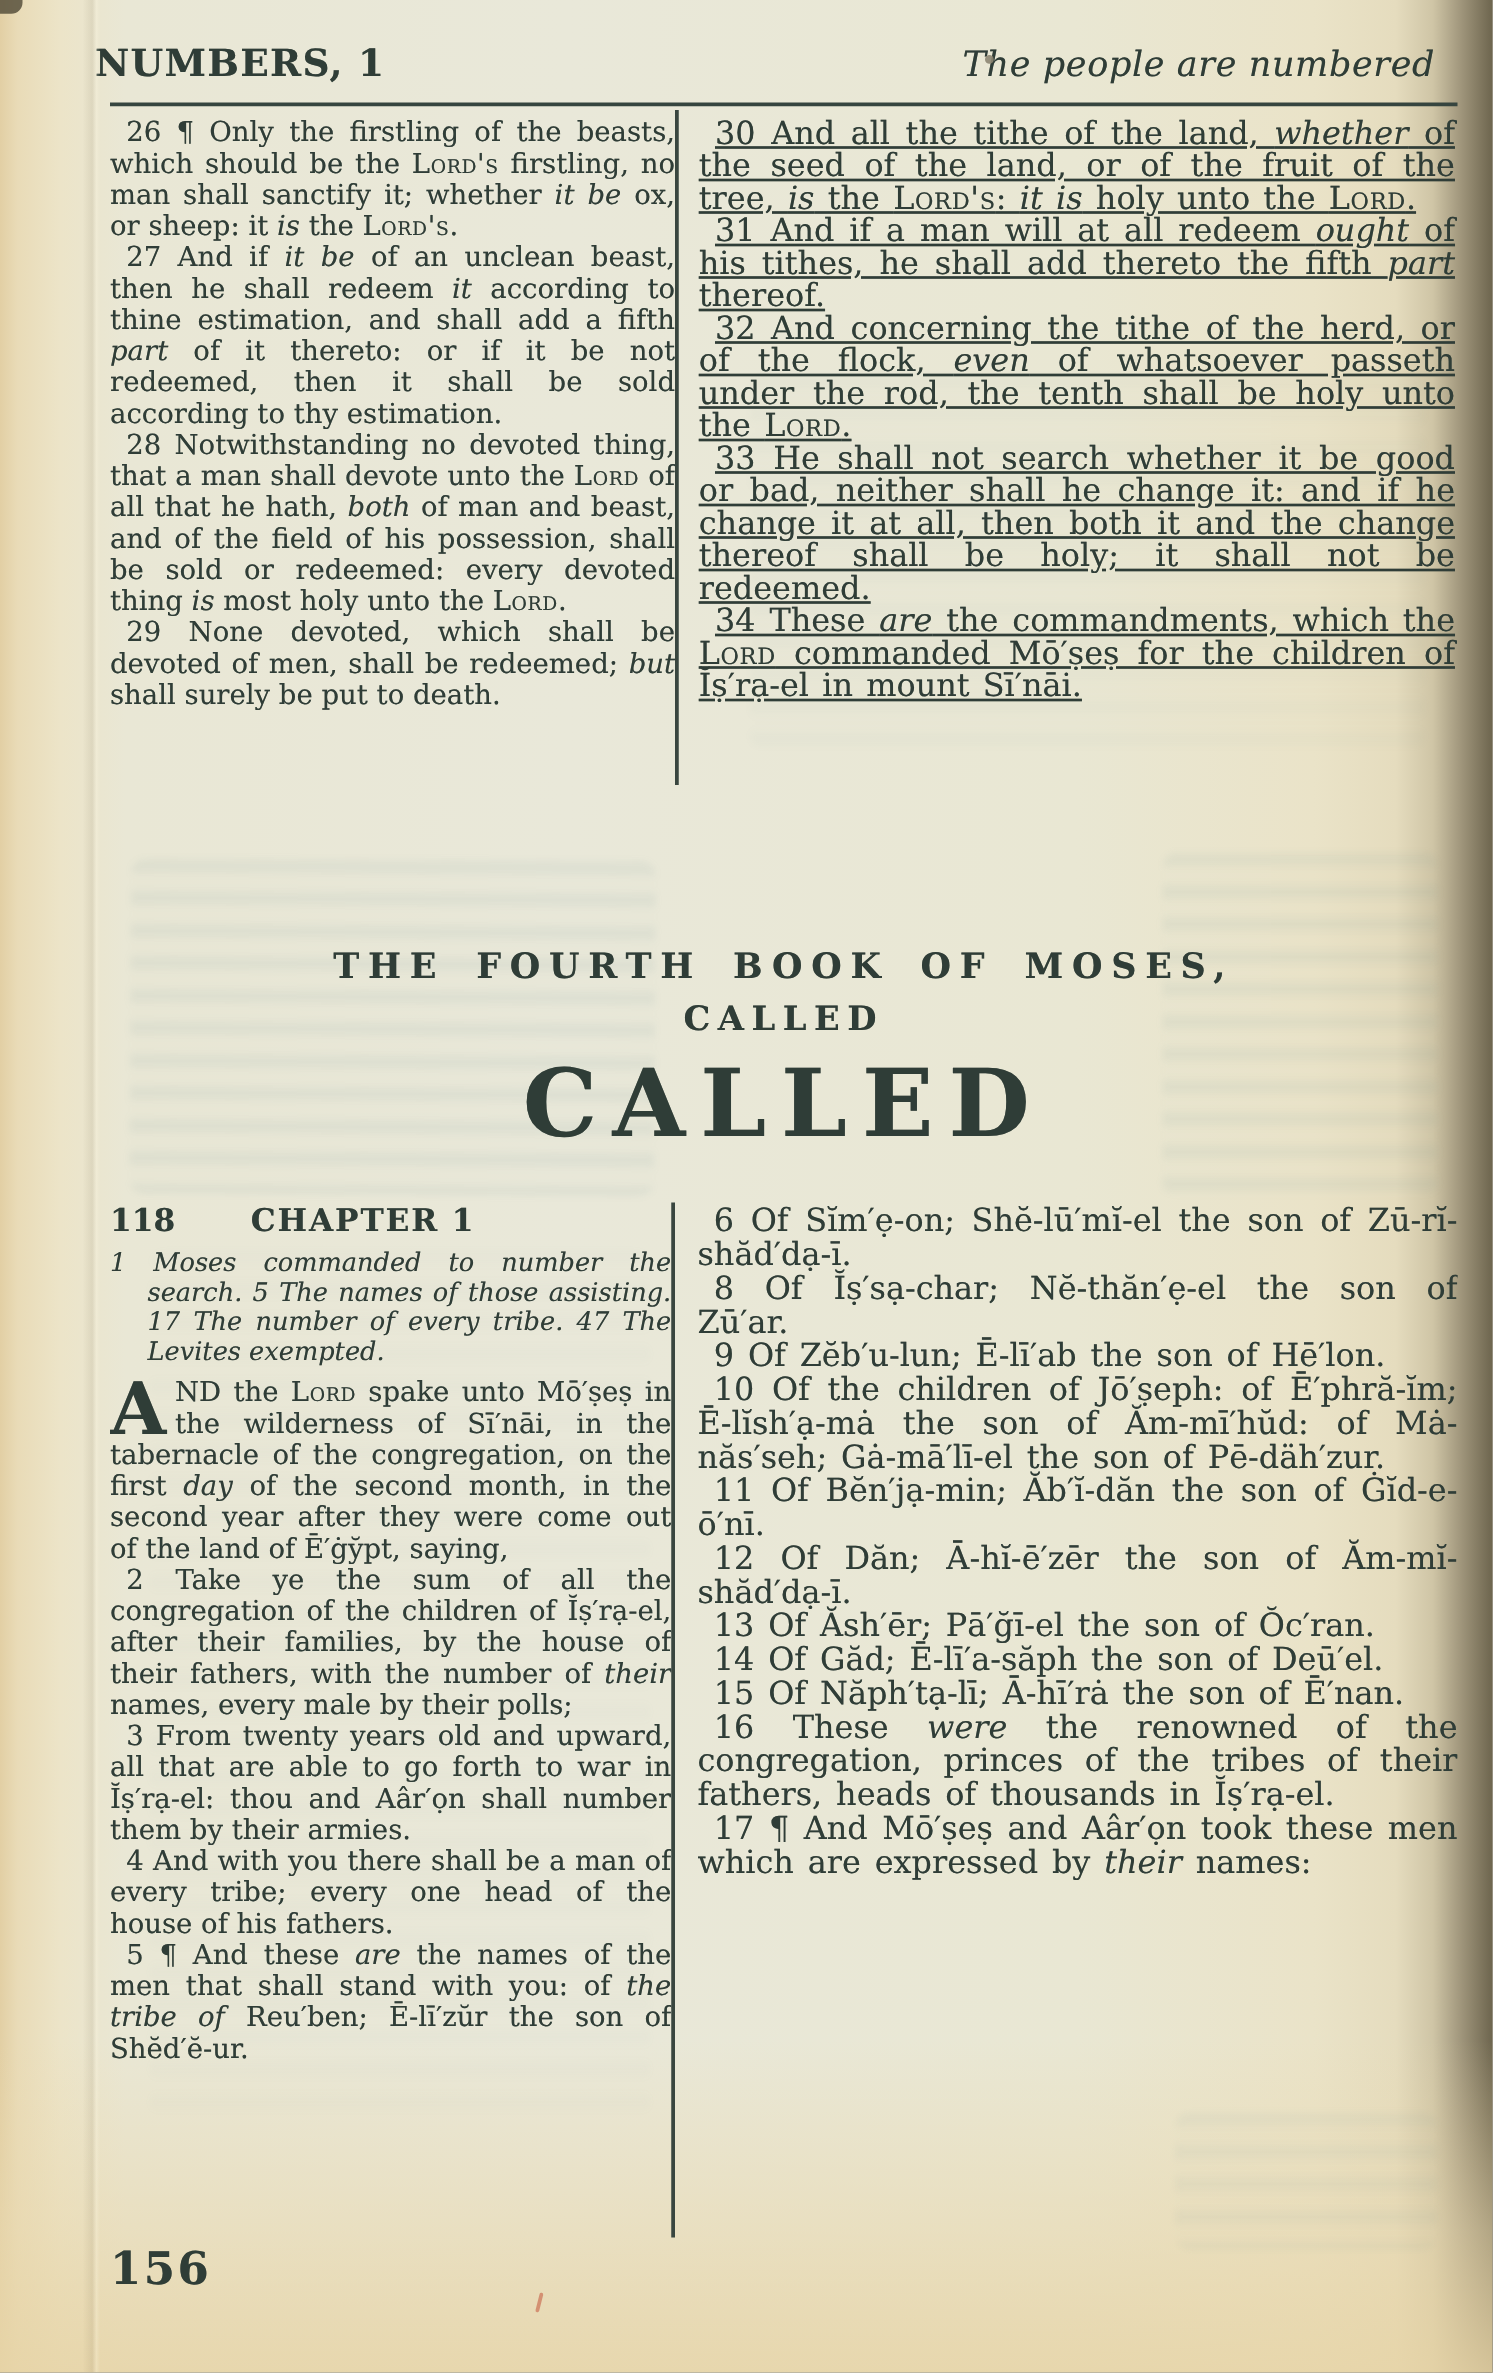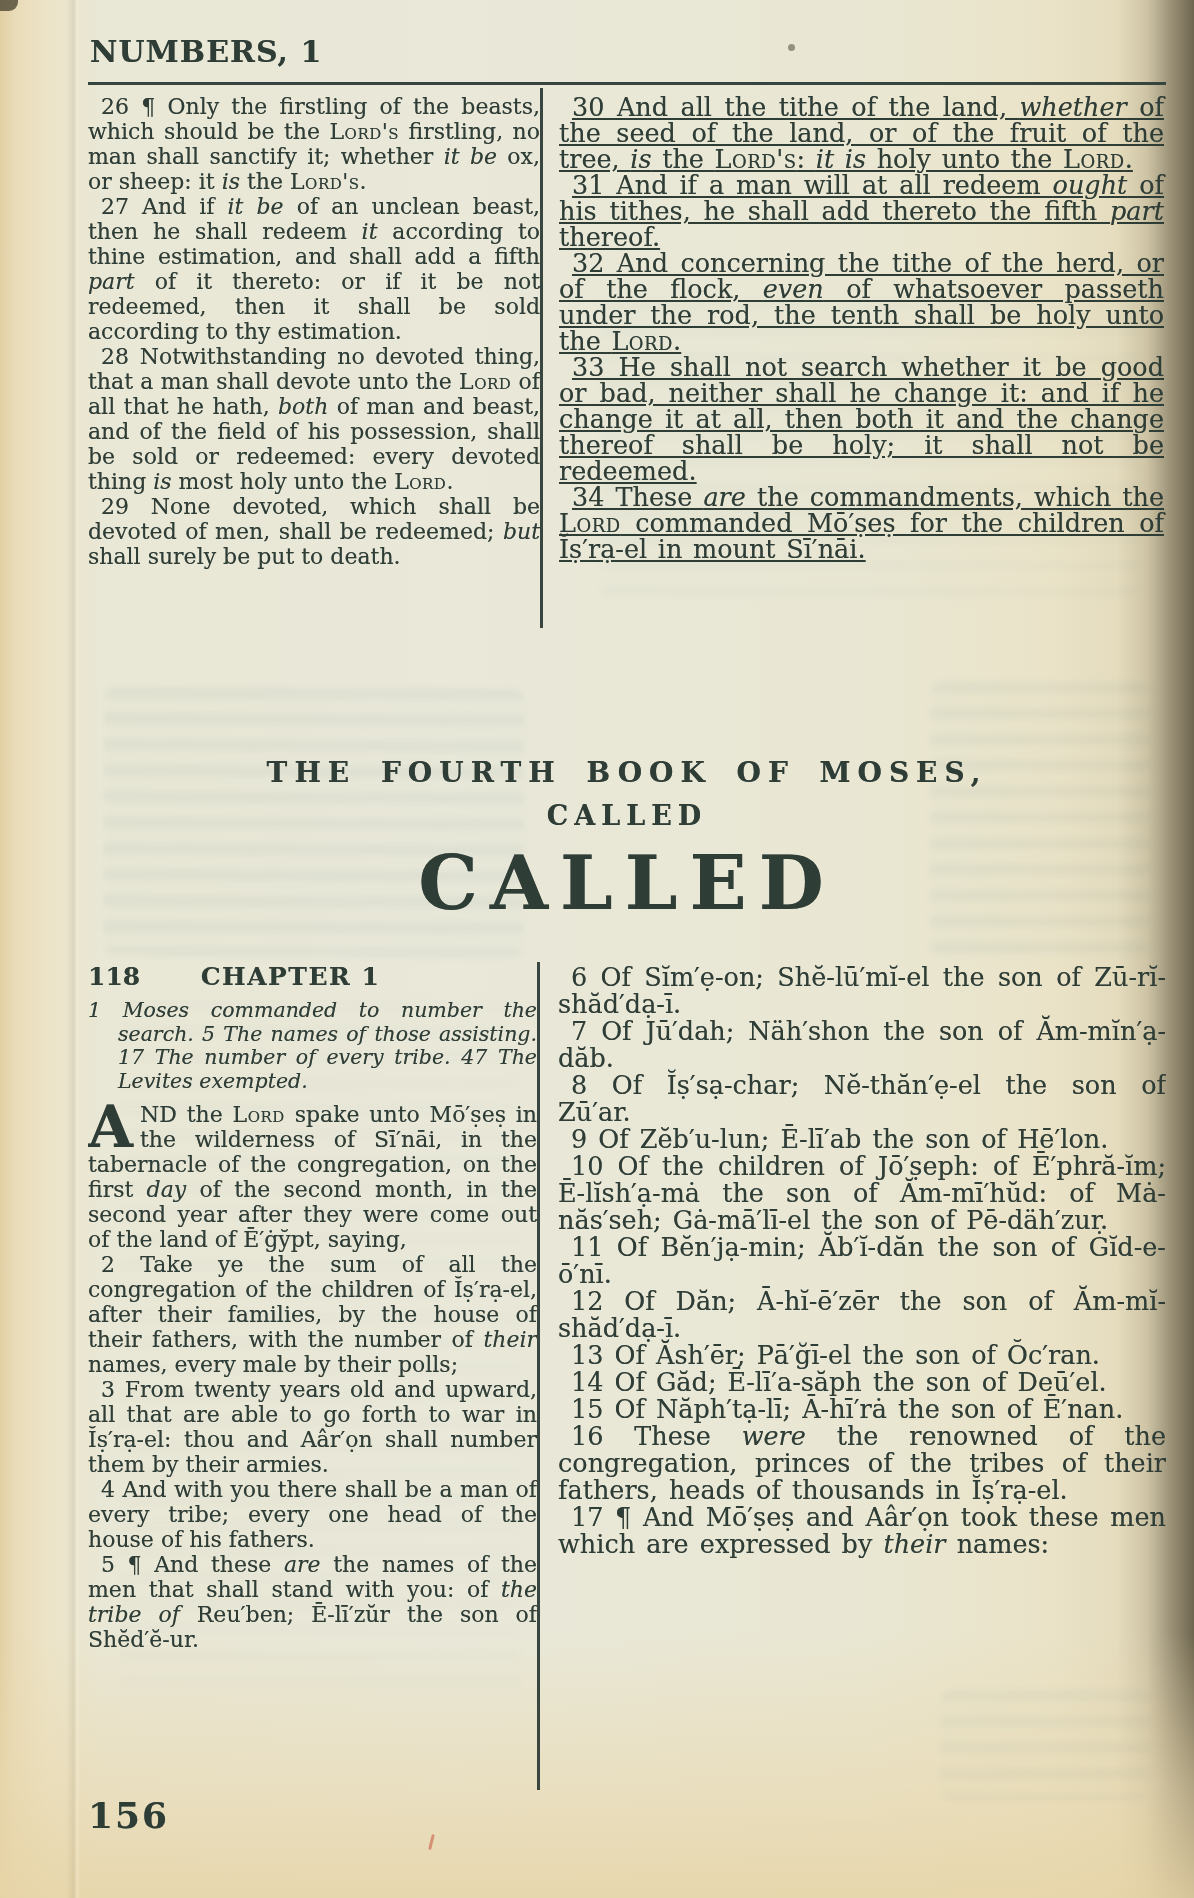--- a/index.html
+++ b/index.html
@@ -21,21 +21,21 @@
     background:repeating-linear-gradient(180deg, rgba(116,148,150,0.16) 0 11px, rgba(116,148,150,0.02) 11px 26px);
     filter:blur(3px);opacity:.55;border-radius:12px;
   }
   .bleed-1{left:104px;top:688px;width:420px;height:268px;transform:rotate(.3deg);}
   .bleed-2{left:930px;top:682px;width:220px;height:276px;}
   .bleed-3{left:600px;top:300px;width:540px;height:300px;opacity:.22;}
   .bleed-4{left:120px;top:1000px;width:400px;height:700px;opacity:.15;}
   .bleed-5{left:940px;top:1690px;width:210px;height:110px;opacity:.45;}
 
   .running-head{
-    position:absolute;z-index:2;left:90px;right:46px;top:34px;
+    position:absolute;z-index:2;left:76px;right:46px;top:34px;
     display:flex;justify-content:space-between;align-items:baseline;text-align:center;
   }
   .rh-left{font-weight:bold;font-size:30px;letter-spacing:1px;}
   .rh-right{font-style:italic;font-size:28px;letter-spacing:.5px;}
   .top-rule{position:absolute;z-index:2;left:88px;top:82px;width:1078px;height:3px;background:#36453f;}
 
   .cols{position:absolute;z-index:2;left:88px;display:flex;align-items:stretch;}
   .cols-top{top:88px;width:1078px;height:540px;}
   .cols-bottom{top:962px;width:1078px;height:842px;}
   .vdiv{width:3px;background:#39463f;flex:0 0 auto;}
@@ -87,20 +87,21 @@
 <div class="page">
 
   <div class="bleed bleed-1"></div>
   <div class="bleed bleed-2"></div>
   <div class="bleed bleed-3"></div>
   <div class="bleed bleed-4"></div>
   <div class="bleed bleed-5"></div>
 
   <header class="running-head">
     <div class="rh-left">NUMBERS, 1</div>
+    <div class="rh-right">The people are numbered</div>
   </header>
 
   <div class="top-rule"></div>
 
   <section class="cols cols-top">
     <div class="col col-a">
         <p class="verse">26 ¶ Only the firstling of the beasts, which should be the <span class="sc">Lord's</span> firstling, no man shall sanctify it; whether <i>it be</i> ox, or sheep: it <i>is</i> the <span class="sc">Lord's</span>.</p>
         <p class="verse">27 And if <i>it be</i> of an unclean beast, then he shall redeem <i>it</i> according to thine estimation, and shall add a fifth <i>part</i> of it thereto: or if it be not redeemed, then it shall be sold according to thy estimation.</p>
         <p class="verse">28 Notwithstanding no devoted thing, that a man shall devote unto the <span class="sc">Lord</span> of all that he hath, <i>both</i> of man and beast, and of the field of his possession, shall be sold or redeemed: every devoted thing <i>is</i> most holy unto the <span class="sc">Lord</span>.</p>
         <p class="verse">29 None devoted, which shall be devoted of men, shall be redeemed; <i>but</i> shall surely be put to death.</p>
@@ -132,21 +133,20 @@
       <div>
           <p class="verse">2 Take ye the sum of all the congregation of the children of Ĭṣ′rạ-el, after their families, by the house of their fathers, with the number of <i>their</i> names, every male by their polls;</p>
           <p class="verse">3 From twenty years old and upward, all that are able to go forth to war in Ĭṣ′rạ-el: thou and Aâr′ọn shall number them by their armies.</p>
           <p class="verse">4 And with you there shall be a man of every tribe; every one head of the house of his fathers.</p>
           <p class="verse">5 ¶ And these <i>are</i> the names of the men that shall stand with you: of <i>the tribe of</i> Reu′ben; Ē-lī′zŭr the son of Shĕd′ĕ-ur.</p>
         </div>
     </div>
     <div class="vdiv vdiv-b"></div>
     <div class="col col-d">
         <p class="verse">6 Of Sĭm′ẹ-on; Shĕ-lū′mĭ-el the son of Zū-rĭ-shăd′dạ-ī.</p>
-        <p class="verse">7 Of Jū′dah; Näh′shon the son of Ăm-mĭn′ạ-dăb.</p>
         <p class="verse">8 Of Ĭṣ′sạ-char; Nĕ-thăn′ẹ-el the son of Zū′ar.</p>
         <p class="verse">9 Of Zĕb′u-lun; Ē-lī′ab the son of Hē′lon.</p>
         <p class="verse">10 Of the children of Jō′ṣeph: of Ē′phră-ĭm; Ē-lĭsh′ạ-mȧ the son of Ăm-mī′hŭd: of Mȧ-năs′seh; Gȧ-mā′lī-el the son of Pē-däh′zur.</p>
         <p class="verse">11 Of Bĕn′jạ-min; Ăb′ĭ-dăn the son of Ġĭd-e-ō′nī.</p>
         <p class="verse">12 Of Dăn; Ā-hĭ-ē′zēr the son of Ăm-mĭ-shăd′dạ-ī.</p>
         <p class="verse">13 Of Ăsh′ēr; Pā′ğī-el the son of Ŏc′ran.</p>
         <p class="verse">14 Of Găd; Ē-lī′a-săph the son of Deū′el.</p>
         <p class="verse">15 Of Năph′tạ-lī; Ā-hī′rȧ the son of Ē′nan.</p>
         <p class="verse">16 These <i>were</i> the renowned of the congregation, princes of the tribes of their fathers, heads of thousands in Ĭṣ′rạ-el.</p>
         <p class="verse">17 ¶ And Mō′ṣeṣ and Aâr′ọn took these men which are expressed by <i>their</i> names:</p>

